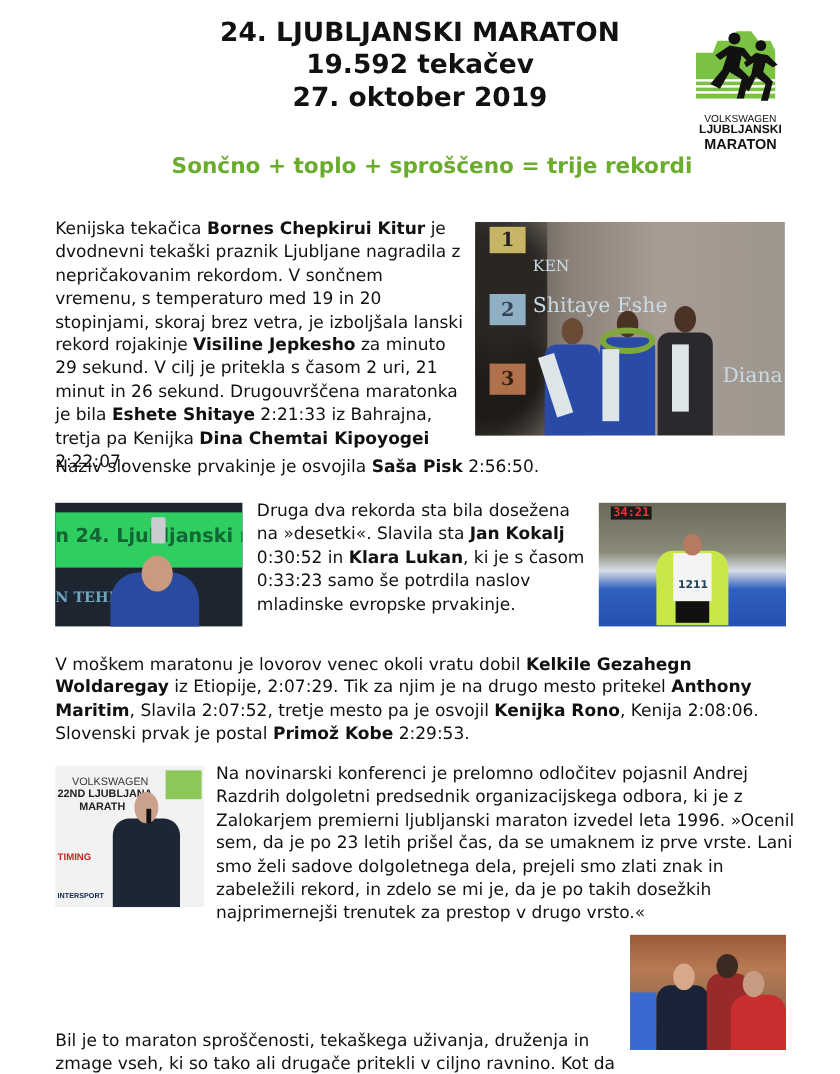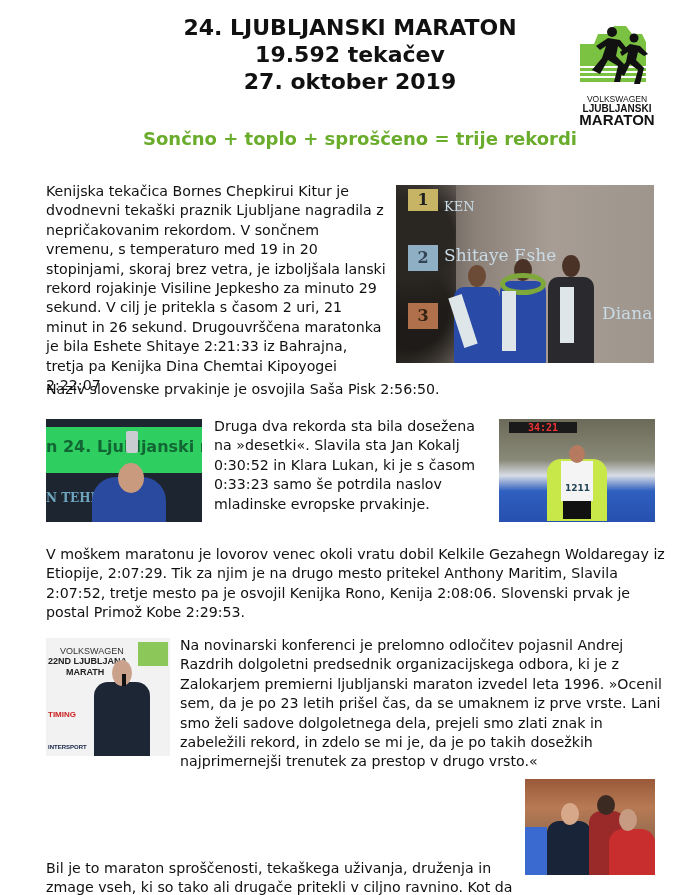--- a/index.html
+++ b/index.html
@@ -4,21 +4,21 @@
   <style>
     html, body { margin:0; padding:0; background:#ffffff; }
     body { width:700px; height:895px; position:relative; overflow:hidden;
       font-family:"DejaVu Sans", sans-serif; color:#111; }
     .abs { position:absolute; }
     .title { left:130px; top:14px; width:440px; text-align:center;
       font-weight:bold; font-size:22px; line-height:27px; color:#111; }
     .subtitle { left:130px; top:128px; width:460px; text-align:center;
       font-weight:bold; font-size:18px; color:#6aac2c; white-space:nowrap; }
     .p { font-size:14.2px; line-height:19.4px; color:#111; }
-    .p b { font-weight:normal; }
+    .p b { font-weight:bold; }
     .photo { overflow:hidden; }
     .logo-text { font-family:"Liberation Sans", sans-serif; font-weight:bold;
       color:#111; text-align:center; line-height:10px; }
   </style>
 </head>
 <body>
 
 <div class="abs title">
   <div>24.  LJUBLJANSKI MARATON</div>
   <div>19.592 tekačev</div>
@@ -33,38 +33,38 @@
     <rect x="4" y="56" width="66" height="2" fill="#fff"></rect>
     <g fill="#111">
       <circle cx="36" cy="12" r="5"></circle>
       <path d="M32 18 L44 20 L52 30 L48 32 L42 26 L40 36 L48 44 L44 62 L38 62 L42 46 L32 40 L24 54 L16 50 L26 38 L30 26 L24 30 L20 26 Z"></path>
       <circle cx="58" cy="18" r="4.5"></circle>
       <path d="M54 24 L64 26 L72 34 L68 36 L62 32 L60 40 L68 48 L64 64 L58 64 L62 50 L54 44 L48 56 L42 52 L50 42 L52 32 L46 36 L44 32 Z"></path>
     </g>
   </svg>
   <div class="logo-text" style="font-size:8.5px;font-weight:normal;margin-top:2px;">VOLKSWAGEN</div>
   <div class="logo-text" style="font-size:10px;">LJUBLJANSKI</div>
-  <div class="logo-text" style="font-size:15px;line-height:12px;">MARATON</div>
+  <div class="logo-text" style="font-size:12px;line-height:12px;">MARATON</div>
 </div>
 
 <div class="abs subtitle">Sončno + toplo + sproščeno = trije rekordi</div>
 
 <div class="abs p" style="left:46px;top:182px;width:340px;">
   <span>Kenijska tekačica </span><b>Bornes Chepkirui Kitur</b><span> je dvodnevni tekaški praznik Ljubljane nagradila z nepričakovanim rekordom. V sončnem vremenu, s temperaturo med 19 in 20 stopinjami, skoraj brez vetra, je izboljšala lanski rekord rojakinje </span><b>Visiline Jepkesho</b><span> za minuto 29 sekund. V cilj je pritekla s časom 2 uri, 21 minut in 26 sekund. Drugouvrščena maratonka je bila </span><b>Eshete Shitaye</b><span> 2:21:33 iz Bahrajna, tretja pa Kenijka </span><b>Dina Chemtai Kipoyogei</b><span> 2:22:07.</span>
 </div>
 <div class="abs p" style="left:46px;top:380px;width:460px;white-space:nowrap;">
   <span>Naziv slovenske prvakinje je osvojila </span><b>Saša Pisk</b><span> 2:56:50.</span>
 </div>
 
 <div class="abs photo" style="left:396px;top:185px;width:258px;height:178px;background:linear-gradient(90deg,#3a3632 0%,#8a8078 30%,#a79d94 60%,#9e958c 100%);">
   <div class="abs" style="left:0;top:0;width:60px;height:178px;background:radial-gradient(circle at 30% 30%,#2a2622 30%,transparent 60%),radial-gradient(circle at 20% 70%,#1e1b18 30%,transparent 60%);"></div>
   <div class="abs" style="left:12px;top:4px;width:30px;height:22px;background:#c7b464;color:#222;font:bold 16px 'DejaVu Serif',serif;text-align:center;line-height:22px;">1</div>
   <div class="abs" style="left:12px;top:60px;width:30px;height:26px;background:#8fb0c4;color:#345;font:bold 16px 'DejaVu Serif',serif;text-align:center;line-height:26px;">2</div>
   <div class="abs" style="left:12px;top:118px;width:30px;height:26px;background:#b0704c;color:#321;font:bold 16px 'DejaVu Serif',serif;text-align:center;line-height:26px;">3</div>
-  <div class="abs" style="left:48px;top:14px;font:13px 'DejaVu Serif',serif;color:#c9dbe6;">KEN</div>
+  <div class="abs" style="left:48px;top:30px;font:13px 'DejaVu Serif',serif;color:#c9dbe6;">KEN</div>
   <div class="abs" style="left:48px;top:60px;font:17px 'DejaVu Serif',serif;color:#c9dbe6;white-space:nowrap;">Shitaye Eshe</div>
   <div class="abs" style="left:206px;top:118px;font:17px 'DejaVu Serif',serif;color:#c9dbe6;white-space:nowrap;">Diana</div>
 
   <div class="abs" style="left:58px;top:80px;width:46px;height:98px;">
     <div style="margin:0 auto;width:18px;height:22px;border-radius:50%;background:#6b4a36;"></div>
     <div style="width:46px;height:76px;background:#2a4aa8;border-radius:10px 10px 0 0;"></div>
   </div>
   <div class="abs" style="left:104px;top:74px;width:46px;height:104px;">
     <div style="margin:0 auto;width:18px;height:22px;border-radius:50%;background:#4a3226;"></div>
     <div style="width:46px;height:82px;background:#2a4aa8;border-radius:10px 10px 0 0;"></div>
@@ -86,21 +86,21 @@
   <div class="abs" style="left:46px;top:58px;width:74px;height:46px;background:#2a4aa0;border-radius:24px 24px 0 0;"></div>
   <div class="abs" style="left:72px;top:44px;width:26px;height:30px;border-radius:50%;background:#c99a7e;"></div>
   <div class="abs" style="left:80px;top:12px;width:12px;height:22px;background:#c9ccd0;border-radius:2px;"></div>
 </div>
 
 <div class="abs p" style="left:214px;top:417px;width:278px;">
   <span>Druga dva rekorda sta bila doseženа na »desetki«. Slavila sta </span><b>Jan Kokalj</b><span> 0:30:52 in </span><b>Klara Lukan</b><span>, ki je s časom 0:33:23 samo še potrdila naslov mladinske evropske prvakinje.</span>
 </div>
 
 <div class="abs photo" style="left:499px;top:419px;width:156px;height:103px;background:linear-gradient(180deg,#6b6a58 0%,#8a8a78 40%,#d8dde6 55%,#2f5fbf 70%,#2750b0 100%);">
-  <div class="abs" style="left:10px;top:3px;background:#1a1a1a;color:#e33;font:bold 10px 'DejaVu Sans Mono',monospace;padding:0 19px;">34:21</div>
+  <div class="abs" style="left:10px;top:3px;background:#1a1a1a;color:#e33;font:bold 10px 'DejaVu Sans Mono',monospace;padding:0 2px;">34:21</div>
   <div class="abs" style="left:48px;top:40px;width:60px;height:62px;background:#c8e84a;border-radius:14px 14px 0 0;"></div>
   <div class="abs" style="left:62px;top:42px;width:32px;height:40px;background:#f4f4f4;"></div>
   <div class="abs" style="left:66px;top:64px;font:bold 9px 'DejaVu Sans',sans-serif;color:#245;">1211</div>
   <div class="abs" style="left:64px;top:82px;width:28px;height:18px;background:#111;"></div>
   <div class="abs" style="left:70px;top:26px;width:16px;height:18px;border-radius:50%;background:#b57a60;"></div>
 </div>
 
 <div class="abs p" style="left:46px;top:545px;width:620px;">
   <span>V moškem maratonu je lovorov venec okoli vratu dobil </span><b>Kelkile Gezahegn Woldaregay</b><span> iz Etiopije, 2:07:29. Tik za njim je na drugo mesto pritekel </span><b>Anthony Maritim</b><span>, Slavila  2:07:52, tretje mesto pa je osvojil </span><b>Kenijka Rono</b><span>, Kenija 2:08:06. Slovenski prvak je postal </span><b>Primož Kobe</b><span> 2:29:53.</span>
 </div>

